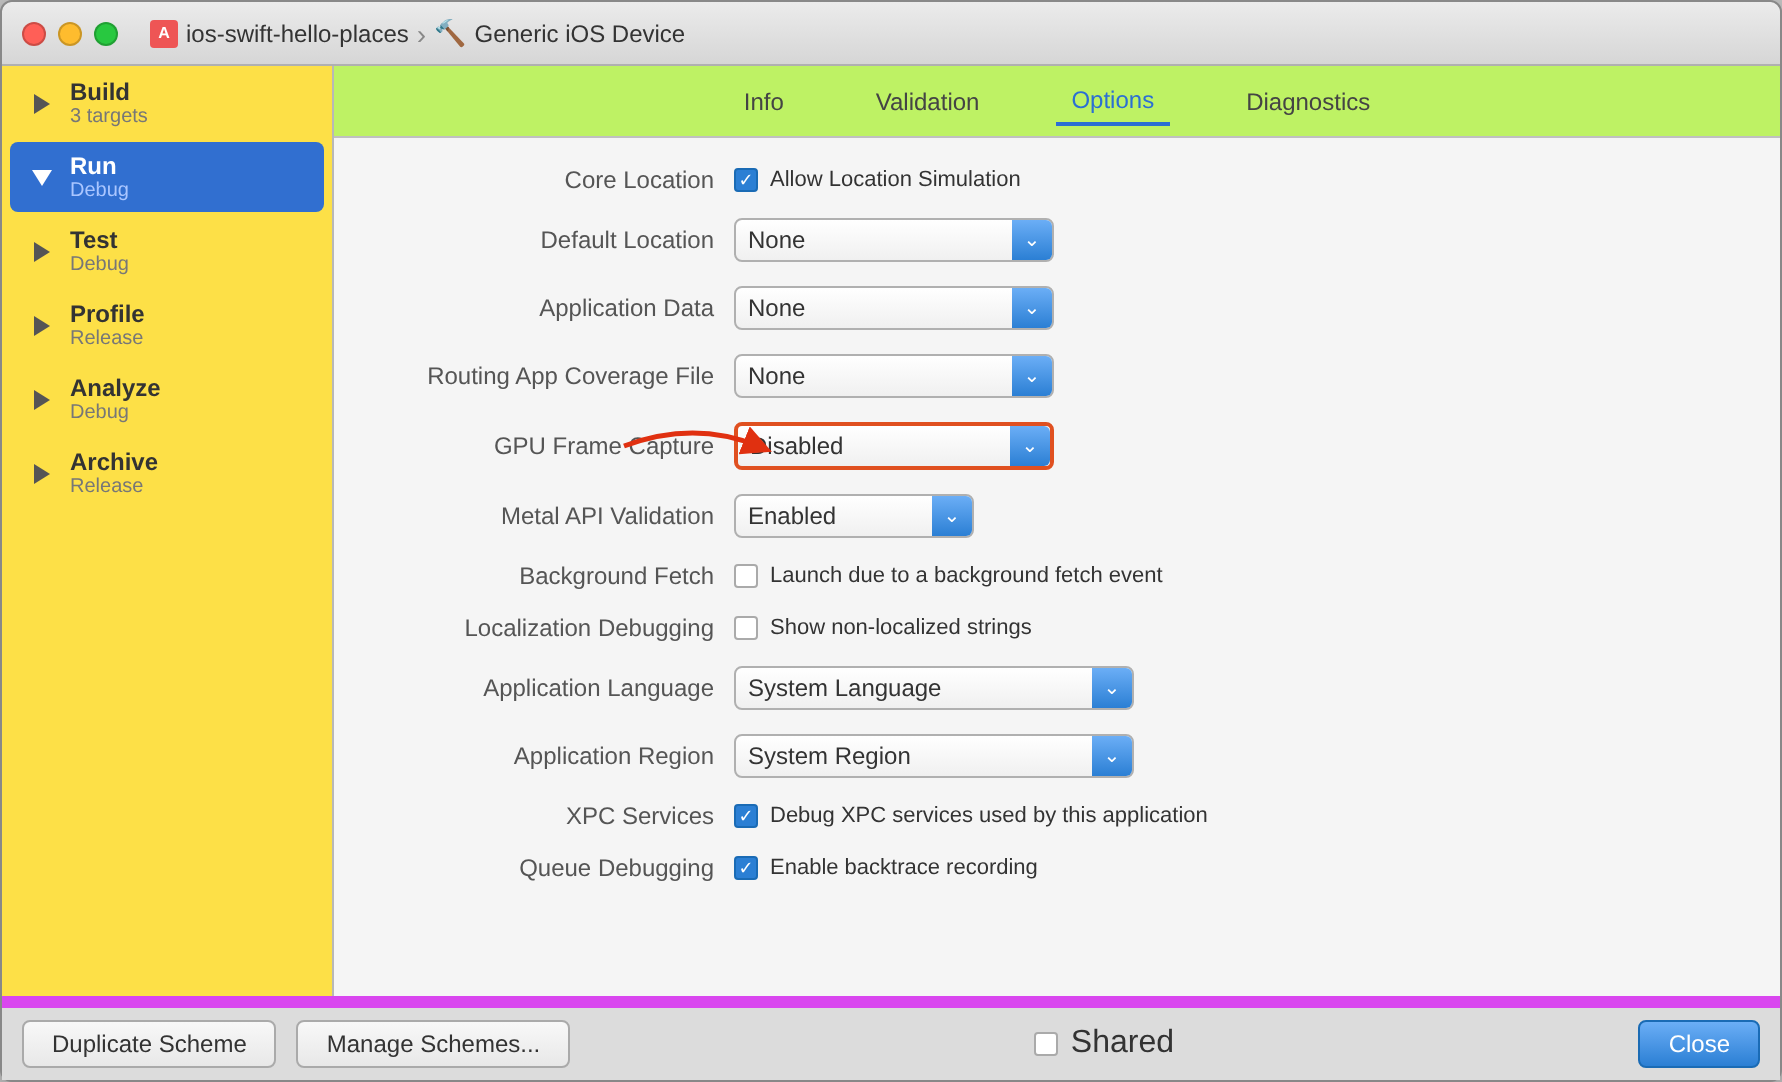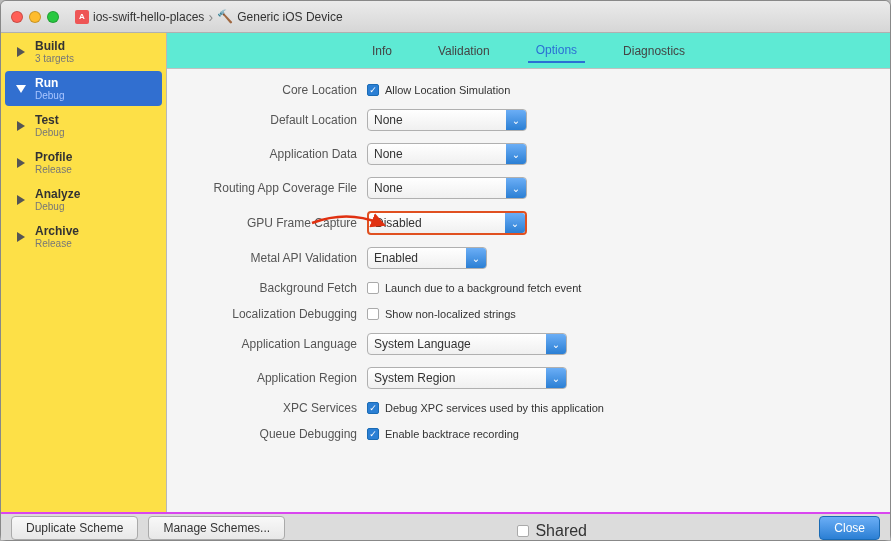--- a/index.html
+++ b/index.html
@@ -152,21 +152,21 @@
       flex-direction: column;
       background: #f5f5f5;
     }
 
     
     .tabs {
       display: flex;
       align-items: center;
       justify-content: center;
       height: 36px;
-      background: #5eead4;
+      background: #bef264;
       border-bottom: 1px solid #c0c0c0;
       gap: 30px;
       flex-shrink: 0;
     }
     .tab {
       font-size: 12px;
       color: #444;
       cursor: pointer;
       padding: 4px 8px;
     }
@@ -259,25 +259,25 @@
     }
     .checkbox.checked::after {
       content: '✓';
       color: white;
       font-size: 9px;
       line-height: 1;
     }
 
     
     .bottom-bar {
-      height: 28px;
+      height: 42px;
       background: #dcdcdc;
-      border-top: 2px solid #d946ef;
-      display: flex;
-      align-items: flex-end;
+      border-top: 6px solid #d946ef;
+      display: flex;
+      align-items: center;
       padding: 0 10px;
       gap: 10px;
       flex-shrink: 0;
     }
     .btn {
       padding: 4px 14px;
       border-radius: 4px;
       font-size: 12px;
       cursor: pointer;
       border: 1px solid #aaa;

